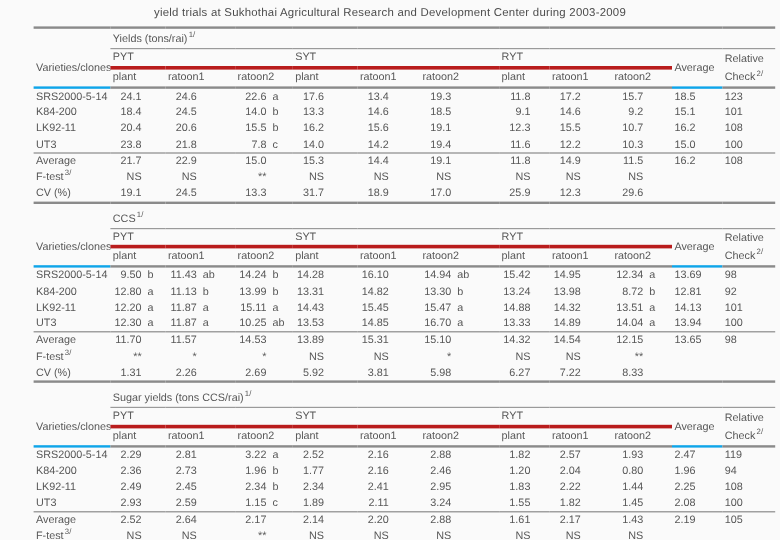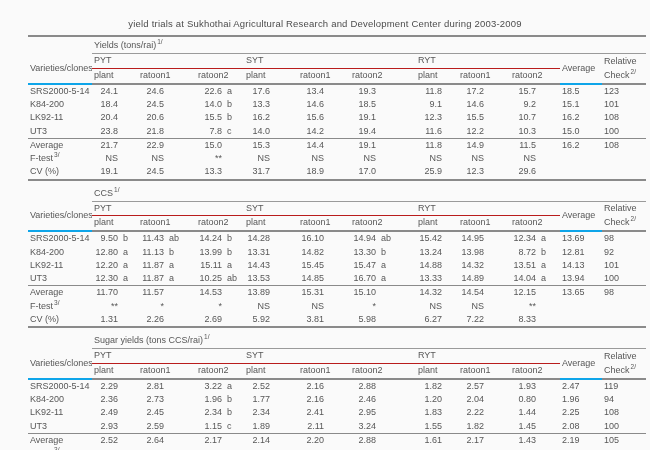--- a/index.html
+++ b/index.html
@@ -4,37 +4,37 @@
 <style>
   html,body{margin:0;padding:0;}
   body{
     width:650px;height:450px;overflow:hidden;
     background:#fafafa;
     font-family:"Liberation Sans",sans-serif;
     font-size:9px;color:#575757;
   }
   .page{position:relative;width:650px;height:450px;}
   .caption{
-    text-align:center;padding-top:18px;font-size:9.5px;color:#4c4c4c;
+    text-align:center;padding-top:5px;font-size:9.5px;color:#4c4c4c;
     letter-spacing:.2px;
   }
   table{
     border-collapse:collapse;table-layout:fixed;
     width:618px;margin:4px 0 0 28px;
     border-bottom:2px solid #8a8a8a;
   }
   table.first{border-top:2px solid #8a8a8a;margin-top:6px;}
   td{
     padding:1px 2px;line-height:1.25;font-size:9px;color:#575757;
     white-space:nowrap;overflow:hidden;vertical-align:bottom;
     font-weight:normal;text-align:left;
   }
   .measure-row td{border-bottom:1px solid #9a9a9a;padding-top:3px;padding-bottom:2px;}
   .measure-row td.nb{border-bottom:none;}
-  .group-row td.gl{border-bottom:1px solid #b91c1c;}
+  .group-row td.gl{border-bottom:3px solid #b91c1c;}
   .subcol-row td{border-bottom:2px solid #8a8a8a;padding-bottom:2px;}
   td.vmid{vertical-align:middle;border-bottom:2px solid #0ea5e9;}
   .group-row td.nb2{border-bottom:none;margin-top:17px;}
   .first-summary td{border-top:1.5px solid #8a8a8a;}
   .v{display:inline-block;width:24px;text-align:right;}
   .l{display:inline-block;margin-left:5px;}
   sup{font-size:6.5px;vertical-align:super;line-height:0;margin-left:1px;}
 </style>
 </head>
 <body>

